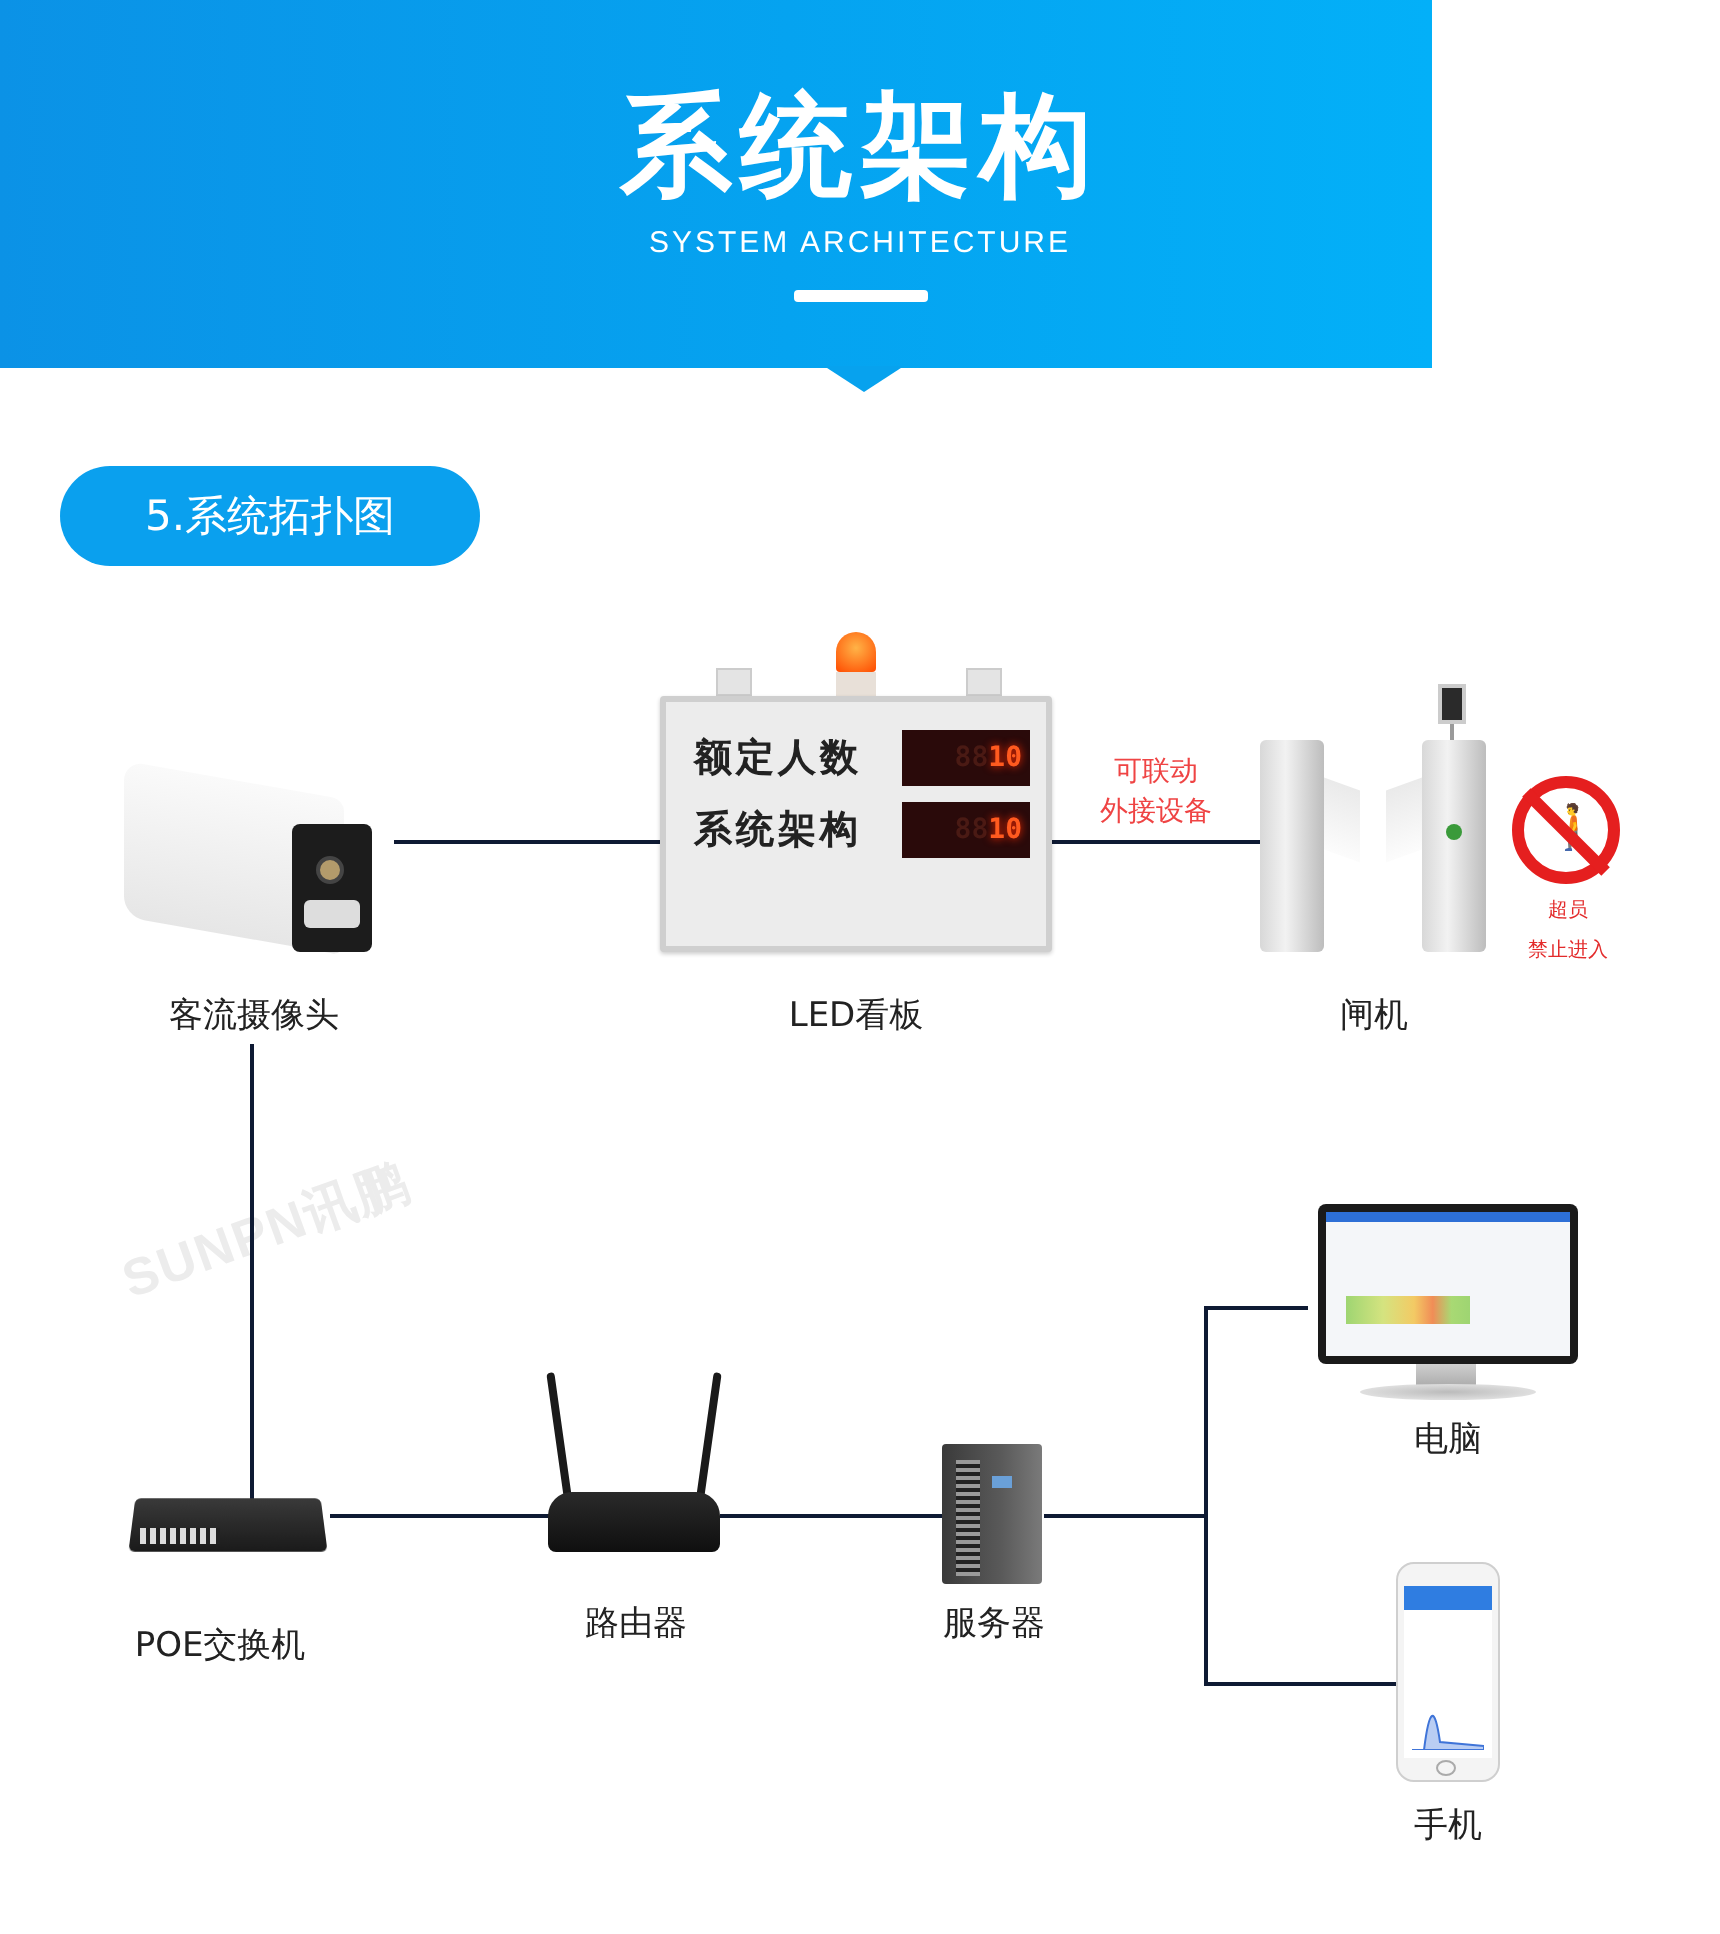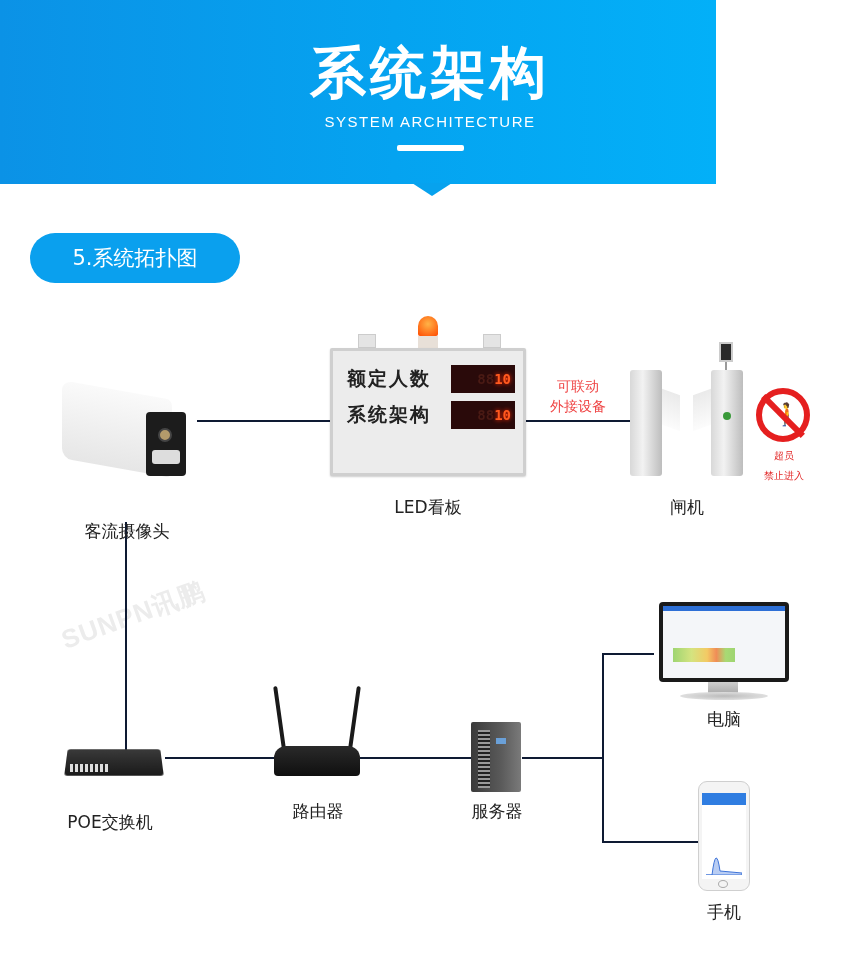--- a/index.html
+++ b/index.html
@@ -166,21 +166,21 @@
 <div class="line" style="left:602px; top:653px; width:2px; height:190px;"></div>
 <div class="line" style="left:602px; top:653px; width:52px; height:2px;"></div>
 <div class="line" style="left:602px; top:841px; width:96px; height:2px;"></div>
 
 <div class="device">
   <div class="cam-body"></div>
   <div class="cam-front"></div>
   <div class="cam-lens"></div>
   <div class="cam-leds"></div>
 </div>
-<div class="label" style="left:60px; top:496px; width:134px;margin-top:24px;">客流摄像头</div>
+<div class="label" style="left:60px; top:496px; width:134px;">客流摄像头</div>
 
 <div class="beacon">
     <div class="dome"></div>
     <div class="base"></div>
   </div>
 <div class="bracket" style="left:358px;"></div>
 <div class="bracket" style="left:483px;"></div>
 <div class="led-board">
   <div class="led-row" style="top:14px;">
     <span class="led-text">额定人数</span>

